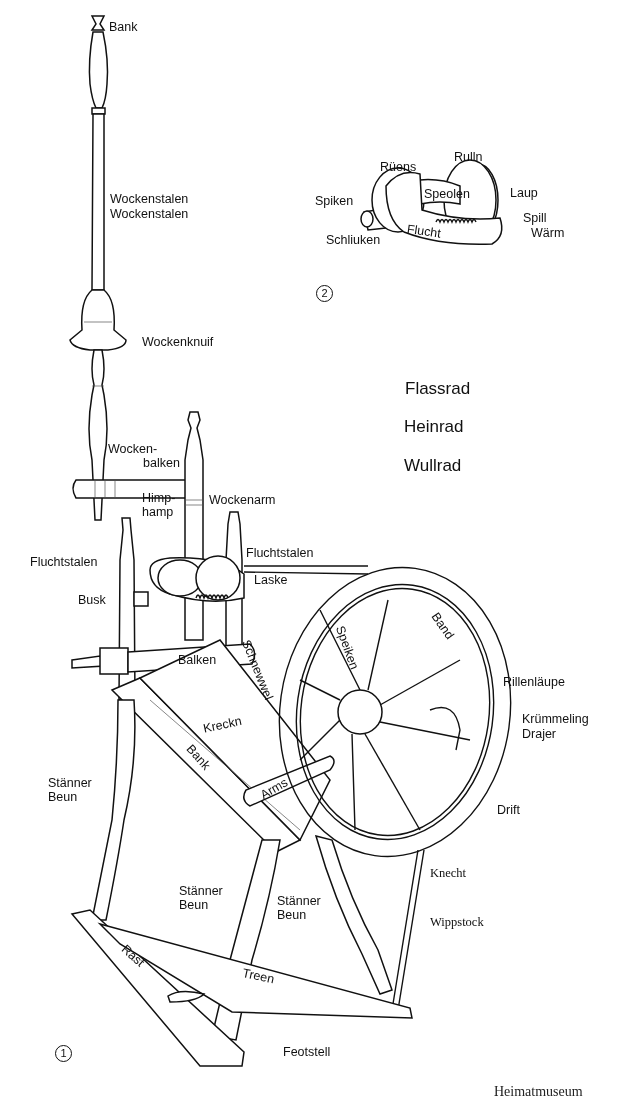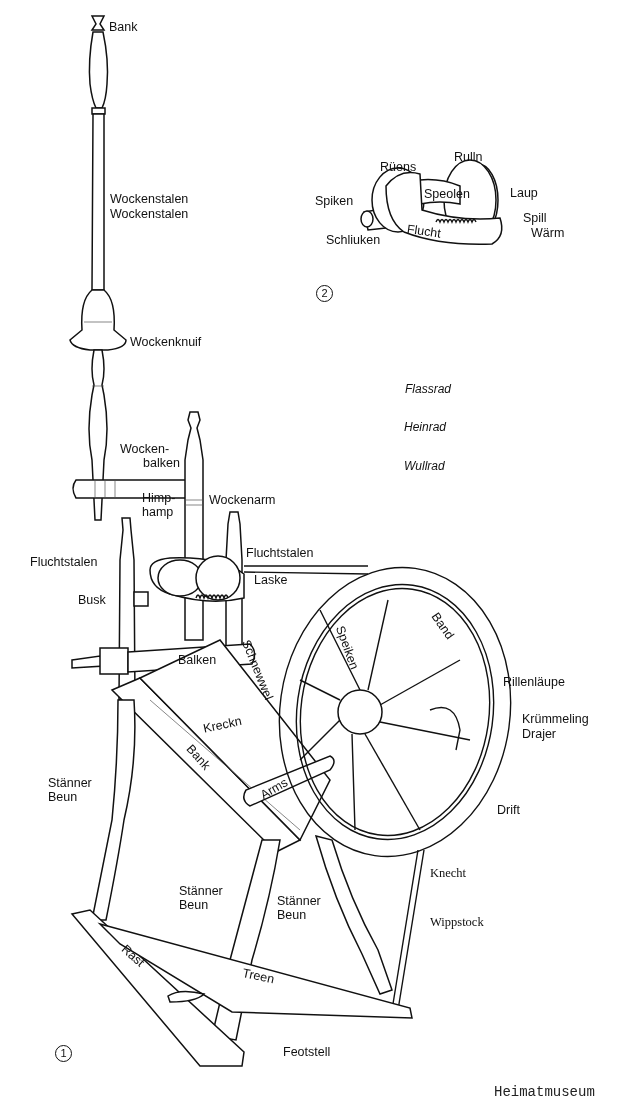--- a/index.html
+++ b/index.html
@@ -1,24 +1,24 @@
 <!DOCTYPE html>
 <html><head>
 <meta charset="utf-8">
 <style>
   html, body { margin: 0; padding: 0; background: #ffffff; }
   body { width: 621px; height: 1116px; position: relative; overflow: hidden;
          font-family: "Liberation Sans", sans-serif; color: #111; }
   #art { position: absolute; left: 0; top: 0; }
   .lbl { position: absolute; font-size: 12.5px; line-height: 14px; color: #111; white-space: nowrap; }
-  .big { font-size: 12px; line-height: 20px; font-style: italic; }
+  .big { font-size: 17px; line-height: 20px; }
   .rot { transform-origin: 0 0; }
   .circ { position: absolute; width: 15px; height: 15px; border: 1.2px solid #111; border-radius: 50%;
           font-size: 11px; line-height: 15px; text-align: center; }
-  .credit { position: absolute; font-family: Liberation Mono, monospace; font-size: 14px; color: #222; }
+  .credit { position: absolute; font-family: Liberation Serif, serif; font-size: 14px; color: #222; }
   svg .s { fill: #fff; stroke: #111; stroke-width: 1.5; }
   svg .l { fill: none; stroke: #111; stroke-width: 1.4; }
   svg .t { fill: none; stroke: #555; stroke-width: 0.7; }
 </style>
 </head>
 <body>
 
 <svg id="art" width="621" height="1116" viewBox="0 0 621 1116">
 
   <g>
@@ -129,22 +129,22 @@
 <div class="lbl rot" style="left:408px;top:222px;transform:rotate(8deg);">Flucht</div>
 <div class="circ" style="left:316px;top:285px;">2</div>
 
 <div class="lbl big" style="left:405px;top:379px;">Flassrad</div>
 <div class="lbl big" style="left:404px;top:417px;">Heinrad</div>
 <div class="lbl big" style="left:404px;top:456px;">Wullrad</div>
 
 <div class="lbl" style="left:109px;top:20px;">Bank</div>
 <div class="lbl" style="left:110px;top:192px;">Wockenstalen</div>
 <div class="lbl" style="left:110px;top:207px;">Wockenstalen</div>
-<div class="lbl" style="left:130px;top:335px;text-align:right;">Wockenknuif</div>
-<div class="lbl" style="left:120px;top:442px;text-align:right;">Wocken-</div>
+<div class="lbl" style="left:142px;top:335px;text-align:right;">Wockenknuif</div>
+<div class="lbl" style="left:108px;top:442px;text-align:right;">Wocken-</div>
 <div class="lbl" style="left:143px;top:456px;">balken</div>
 <div class="lbl" style="left:142px;top:491px;">Himp-</div>
 <div class="lbl" style="left:142px;top:505px;">hamp</div>
 <div class="lbl" style="left:209px;top:493px;">Wockenarm</div>
 <div class="lbl" style="left:30px;top:555px;">Fluchtstalen</div>
 <div class="lbl" style="left:246px;top:546px;">Fluchtstalen</div>
 <div class="lbl" style="left:254px;top:573px;">Laske</div>
 <div class="lbl" style="left:78px;top:593px;">Busk</div>
 <div class="lbl" style="left:178px;top:653px;">Balken</div>
 <div class="lbl rot" style="left:252px;top:638px;transform:rotate(68deg);">Schnewwel</div>

